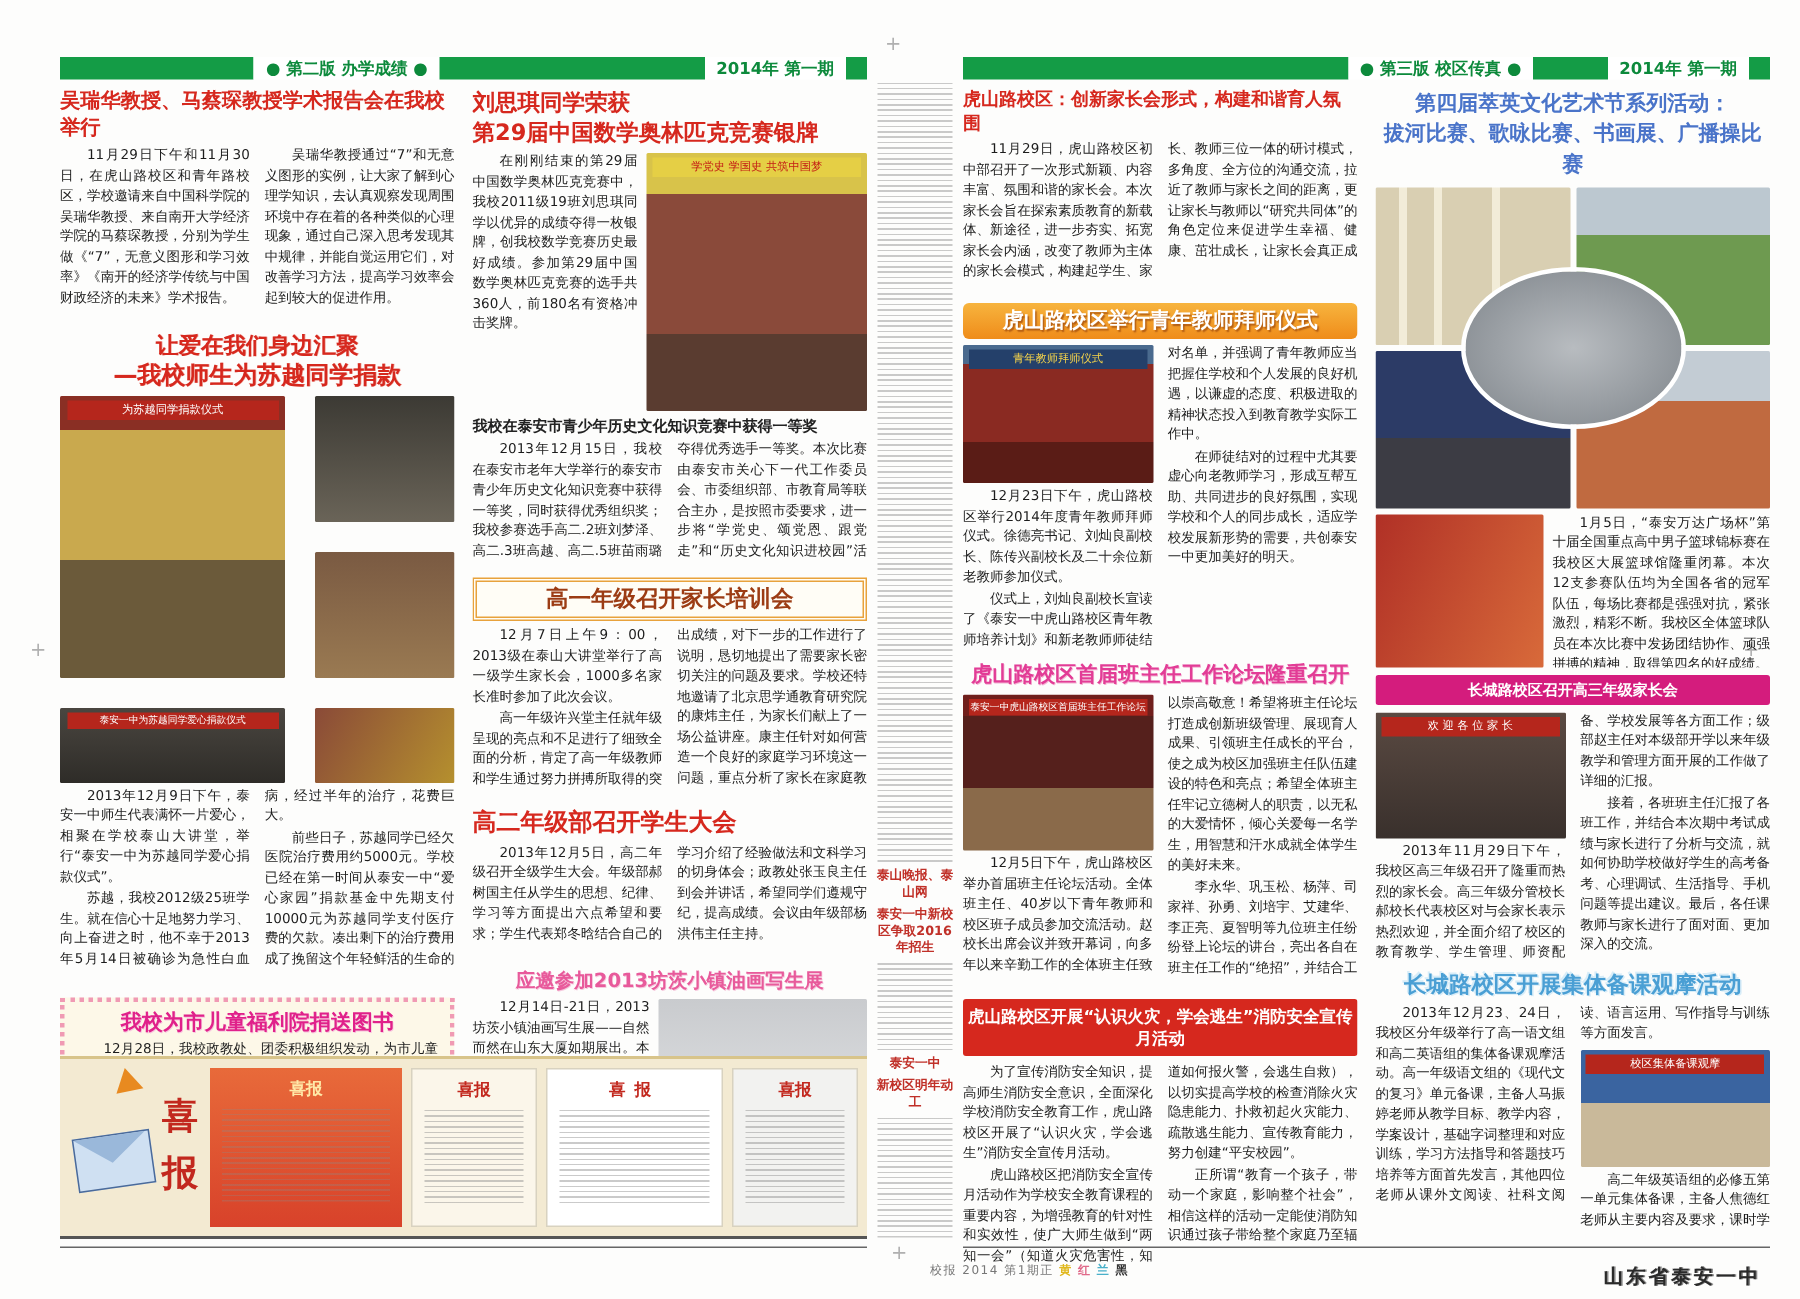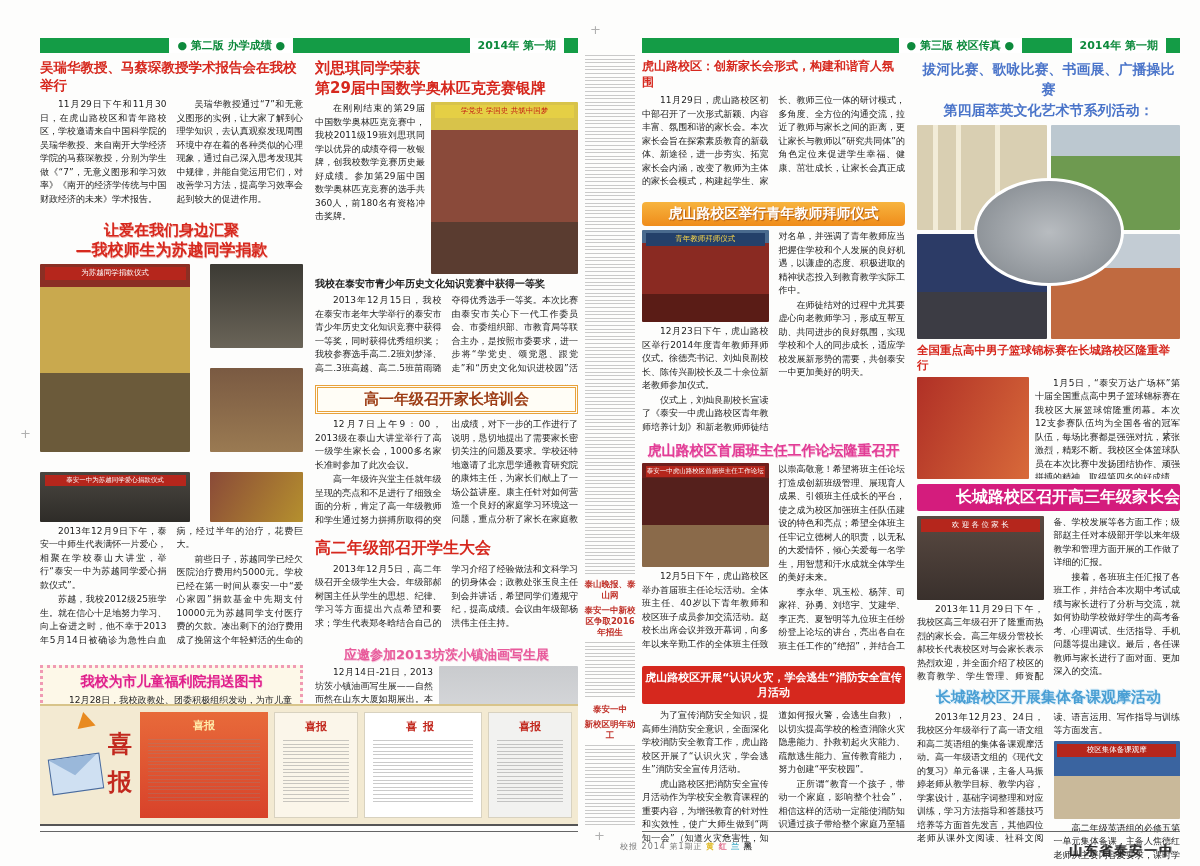--- a/index.html
+++ b/index.html
@@ -34,21 +34,21 @@
 .phK{background:linear-gradient(115deg,#b03026,#d86a3a)}
 .phL{background:linear-gradient(#5a4a42,#39302c)}
 .phM{background:linear-gradient(#3a64a0 0 45%,#c9b99a 45%)}
 .scallop{border:3px dotted #f09ab4;background:#fdf8e8;padding:5px 8px;margin-top:4px}
 .hl-mag{color:#e0218a;font-weight:bold;text-align:center;font-size:14px;margin-bottom:3px;text-shadow:.5px .5px 0 #f8c6de}
 .sub4{font-size:10px;font-weight:bold;color:#222;margin:3px 0;text-align:left}
 .box-title{border:3px double #e8a23c;color:#9c3c14;font-weight:bold;font-size:15px;text-align:center;padding:2px 0;margin:5px 0 4px;background:#fffdf6}
 .hl-pink{color:#e85a9b;font-weight:bold;text-align:center;font-size:13px;line-height:1.35;margin:5px 0 3px;text-shadow:.5px .5px 0 #f6cade}
 .ban-or{background:linear-gradient(#f7b43e,#ef8c1a);color:#fff;font-weight:bold;text-align:center;font-size:14px;border-radius:4px;padding:3px 16px;margin:4px 0;text-shadow:1px 1px 1px #b05a12}
 .ban-red{background:#d6281e;color:#fff;font-weight:bold;text-align:center;font-size:11px;padding:4px 2px;margin:5px 0;border-radius:2px}
-.ban-mag{background:#d41c7d;color:#fff;font-weight:bold;text-align:right;font-size:16px;padding:3px 0;margin:5px 0;border-radius:2px}
+.ban-mag{background:#d41c7d;color:#fff;font-weight:bold;text-align:center;font-size:10px;padding:3px 0;margin:5px 0;border-radius:2px}
 .hl-blue{color:#4a74c9;font-weight:bold;text-align:center;font-size:14px;line-height:1.45;margin:2px 0 5px}
 .hl-bubble{color:#4a9fd4;font-weight:bold;text-align:center;font-size:15px;margin:4px 0;text-shadow:1px 1px 0 #d8edf8,-1px -1px 0 #d8edf8}
 .collage{display:grid;grid-template-columns:1fr 1fr;grid-template-rows:105px 105px;gap:4px;position:relative;margin-bottom:4px}
 .cg1{background:linear-gradient(90deg,#d9cfb2 0 12%,#f2ecd8 12% 16%,#d9cfb2 16% 30%,#f2ecd8 30% 34%,#d9cfb2 34% 60%,#f2ecd8 60% 64%,#d9cfb2 64%)}
 .cg2{background:linear-gradient(#bcc8d0 0 30%,#6e9a50 30%)}
 .cg3{background:linear-gradient(#2c3b66 0 55%,#3c3c44 55%)}
 .cg4{background:linear-gradient(#c3ccd4 0 32%,#c06a40 32%)}
 .cgo{position:absolute;left:50%;top:50%;width:150px;height:108px;transform:translate(-50%,-50%);background:radial-gradient(#b8bcc0,#7e848a);border-radius:50%;border:3px solid #fff}
 .mt{background:repeating-linear-gradient(#8a8a8a 0,#8a8a8a 1px,transparent 1px,transparent 3.6px);opacity:.45;margin:3px 1px}
 #strip{position:absolute;left:584px;top:52px;width:52px;height:778px}
@@ -226,31 +226,30 @@
         <div class="cols" style="height:146px">
           <p class="t">为了宣传消防安全知识，提高师生消防安全意识，全面深化学校消防安全教育工作，虎山路校区开展了“认识火灾，学会逃生”消防安全宣传月活动。</p>
           <p class="t">虎山路校区把消防安全宣传月活动作为学校安全教育课程的重要内容，为增强教育的针对性和实效性，使广大师生做到“两知一会”（知道火灾危害性，知道如何报火警，会逃生自救），以切实提高学校的检查消除火灾隐患能力、扑救初起火灾能力、疏散逃生能力、宣传教育能力，努力创建“平安校园”。</p>
           <p class="t">正所谓“教育一个孩子，带动一个家庭，影响整个社会”，相信这样的活动一定能使消防知识通过孩子带给整个家庭乃至辐射到整个社会，让消防安全知识牢记在我们每个人的心中。</p>
 
         </div>
       </div>
 
       <div class="half">
         <div class="hl-blue">
+          <div>第四届萃英文化艺术节系列活动：</div>
           <div>拔河比赛、歌咏比赛、书画展、广播操比赛</div>
-          <div>第四届萃英文化艺术节系列活动：</div>
         </div>
         <div class="collage">
           <div class="ph cg1"></div>
           <div class="ph cg2"></div>
           <div class="ph cg3"></div>
           <div class="ph cg4"></div>
           <div class="cgo"></div>
         </div>
-        <div class="hl-red" style="font-size:11.5px">全国重点高中男子篮球锦标赛在长城路校区隆重举行</div>
         <div class="rowmedia" style="height:102px">
           <div class="ph phK" style="width:112px"></div>
           <div style="flex:1;overflow:hidden">
             <p class="t">1月5日，“泰安万达广场杯”第十届全国重点高中男子篮球锦标赛在我校区大展篮球馆隆重闭幕。本次12支参赛队伍均为全国各省的冠军队伍，每场比赛都是强强对抗，紧张激烈，精彩不断。我校区全体篮球队员在本次比赛中发扬团结协作、顽强拼搏的精神，取得第四名的好成绩。</p>
           </div>
         </div>
         <div class="ban-mag">长城路校区召开高三年级家长会</div>
         <div class="cols" style="height:168px">
           <div class="ph phL" style="height:84px;margin-bottom:3px">
               <div class="cap">欢 迎 各 位 家 长</div>

